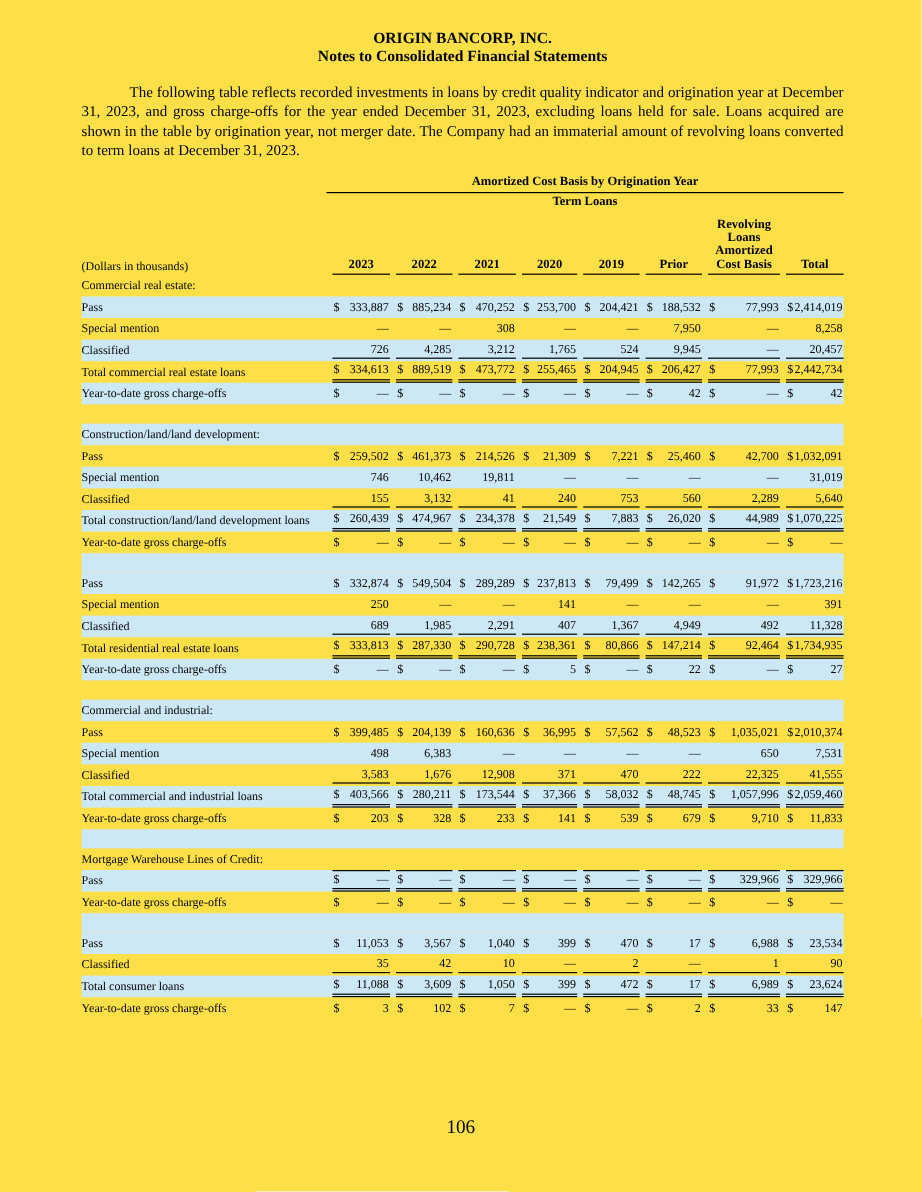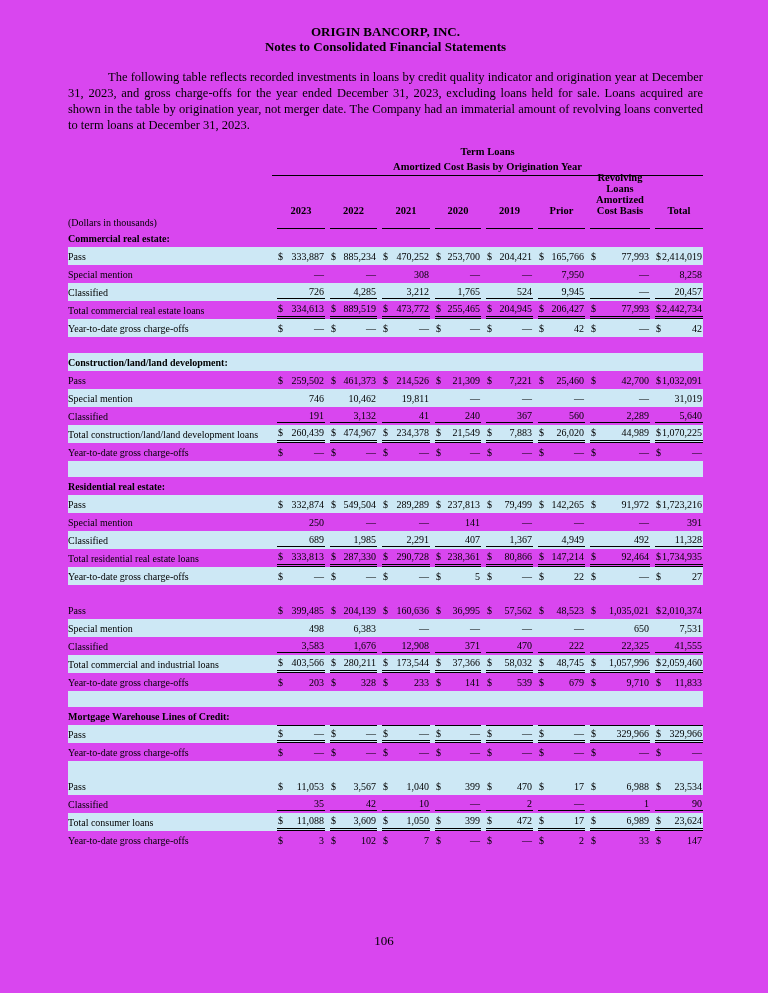--- a/index.html
+++ b/index.html
@@ -1,19 +1,19 @@
 <!DOCTYPE html>
 <html style="--stripe: #cde8f5;"><head>
 <meta charset="utf-8">
 <style>
   html,body { margin:0; padding:0; background:#ffffff; }
   .page {
     position:relative;
     width:768px; height:993px;
-    background:#d946ef;
+    background:#fde047;
     color:#000000;
     font-family:"Liberation Serif","DejaVu Serif",serif;
     box-sizing:border-box;
     padding:24px 65px 0 68px;
     overflow:hidden;
   }
   .doc-title, .doc-subtitle {
     text-align:center; font-weight:bold;
     font-size:13px; line-height:15px;
   }
@@ -27,60 +27,60 @@
     margin-left:204px; width:431px;
     text-align:center; font-weight:bold;
     font-size:10.5px; line-height:15px;
   }
   .th-group-sub { border-bottom:1px solid #000; padding-bottom:1px; }
   .col-head-row { display:flex; align-items:flex-end; height:50px; margin-top:3px; }
   .col-label-head { width:204px; font-size:10px; padding-bottom:1px; }
   .col-head {
     font-weight:bold; text-align:center;
     border-bottom:1px solid #000;
-    padding-bottom:12px; margin-left:5px;
+    padding-bottom:2px; margin-left:5px;
     white-space:pre-line; line-height:11px;
     font-size:10.5px; box-sizing:border-box;
   }
   
   .w0{width:48px}.w1{width:47px}.w2{width:48px}.w3{width:46px}
   .w4{width:47px}.w5{width:47px}.w6{width:60px}.w7{width:48px}
 
   .t-body { margin-top:0; }
   .t-row { display:flex; align-items:center; height:18px; }
   .t-row.spacer { height:16px; }
   .t-row.shaded { background:var(--stripe,#cde8f5); }
   .t-label { width:204px; white-space:nowrap; overflow:visible; }
-  .t-row.section .t-label { font-weight:bold; width:635px; }
+  .t-row.section .t-label { font-weight:normal; width:635px; }
   .t-cell {
     display:flex; align-items:center;
     margin-left:5px; box-sizing:border-box;
     height:14px; padding:0 1px;
   }
   .t-cell .val { margin-left:auto; }
   .rule-single .t-cell { border-bottom:1px solid #000; }
   .rule-double .t-cell { border-bottom:3px double #000; height:17px; }
   .rule-top-double .t-cell { border-top:1px solid #000; border-bottom:3px double #000; height:18px; }
   .page-number {
     position:absolute; left:0; right:0; bottom:44px;
-    text-align:center; font-size:13px;
+    text-align:center; font-size:16px;
   }
 </style>
 </head>
 <body>
 
 <div class="page">
   <div class="doc-title">ORIGIN BANCORP, INC.</div>
   <div class="doc-subtitle">Notes to Consolidated Financial Statements</div>
 
   <p class="intro">The following table reflects recorded investments in loans by credit quality indicator and origination year at December 31, 2023, and gross charge-offs for the year ended December 31, 2023, excluding loans held for sale. Loans acquired are shown in the table by origination year, not merger date. The Company had an immaterial amount of revolving loans converted to term loans at December 31, 2023.</p>
 
   <div class="loan-table">
+    <div class="th-group th-group-sub">Amortized Cost Basis by Origination Year</div>
     <div class="th-group">Term Loans</div>
-    <div class="th-group th-group-sub">Amortized Cost Basis by Origination Year</div>
 
     <div class="col-head-row">
       <div class="col-label-head">(Dollars in thousands)</div>
 
       <span id="col-headers" style="display:contents"><div class="col-head w0">2023</div><div class="col-head w1">2022</div><div class="col-head w2">2021</div><div class="col-head w3">2020</div><div class="col-head w4">2019</div><div class="col-head w5">Prior</div><div class="col-head w6">Revolving
 Loans
 Amortized
 Cost Basis</div><div class="col-head w7">Total</div></span>
     </div>
 
@@ -105,21 +105,21 @@
           <div class="t-cell w3">
             <span class="cur">$</span>
             <span class="val">253,700</span>
           </div>
           <div class="t-cell w4">
             <span class="cur">$</span>
             <span class="val">204,421</span>
           </div>
           <div class="t-cell w5">
             <span class="cur">$</span>
-            <span class="val">165,766</span>
+            <span class="val">188,532</span>
           </div>
           <div class="t-cell w6">
             <span class="cur">$</span>
             <span class="val">77,993</span>
           </div>
           <div class="t-cell w7">
             <span class="cur">$</span>
             <span class="val">2,414,019</span>
           </div>
         </div>
@@ -309,33 +309,33 @@
           <div class="t-cell w6">
             <span class="val">—</span>
           </div>
           <div class="t-cell w7">
             <span class="val">31,019</span>
           </div>
         </div>
         <div class="t-row data rule-single">
           <div class="t-label">Classified</div>
           <div class="t-cell w0">
-            <span class="val">191</span>
+            <span class="val">155</span>
           </div>
           <div class="t-cell w1">
             <span class="val">3,132</span>
           </div>
           <div class="t-cell w2">
             <span class="val">41</span>
           </div>
           <div class="t-cell w3">
             <span class="val">240</span>
           </div>
           <div class="t-cell w4">
-            <span class="val">367</span>
+            <span class="val">753</span>
           </div>
           <div class="t-cell w5">
             <span class="val">560</span>
           </div>
           <div class="t-cell w6">
             <span class="val">2,289</span>
           </div>
           <div class="t-cell w7">
             <span class="val">5,640</span>
           </div>
@@ -404,23 +404,20 @@
           <div class="t-cell w6">
             <span class="cur">$</span>
             <span class="val">—</span>
           </div>
           <div class="t-cell w7">
             <span class="cur">$</span>
             <span class="val">—</span>
           </div>
         </div>
         <div class="t-row spacer shaded"></div>
-        <div class="t-row section">
-          <div class="t-label">Residential real estate:</div>
-        </div>
         <div class="t-row data shaded">
           <div class="t-label">Pass</div>
           <div class="t-cell w0">
             <span class="cur">$</span>
             <span class="val">332,874</span>
           </div>
           <div class="t-cell w1">
             <span class="cur">$</span>
             <span class="val">549,504</span>
           </div>
@@ -567,20 +564,23 @@
           <div class="t-cell w6">
             <span class="cur">$</span>
             <span class="val">—</span>
           </div>
           <div class="t-cell w7">
             <span class="cur">$</span>
             <span class="val">27</span>
           </div>
         </div>
         <div class="t-row spacer"></div>
+        <div class="t-row section shaded">
+          <div class="t-label">Commercial and industrial:</div>
+        </div>
         <div class="t-row data">
           <div class="t-label">Pass</div>
           <div class="t-cell w0">
             <span class="cur">$</span>
             <span class="val">399,485</span>
           </div>
           <div class="t-cell w1">
             <span class="cur">$</span>
             <span class="val">204,139</span>
           </div>

